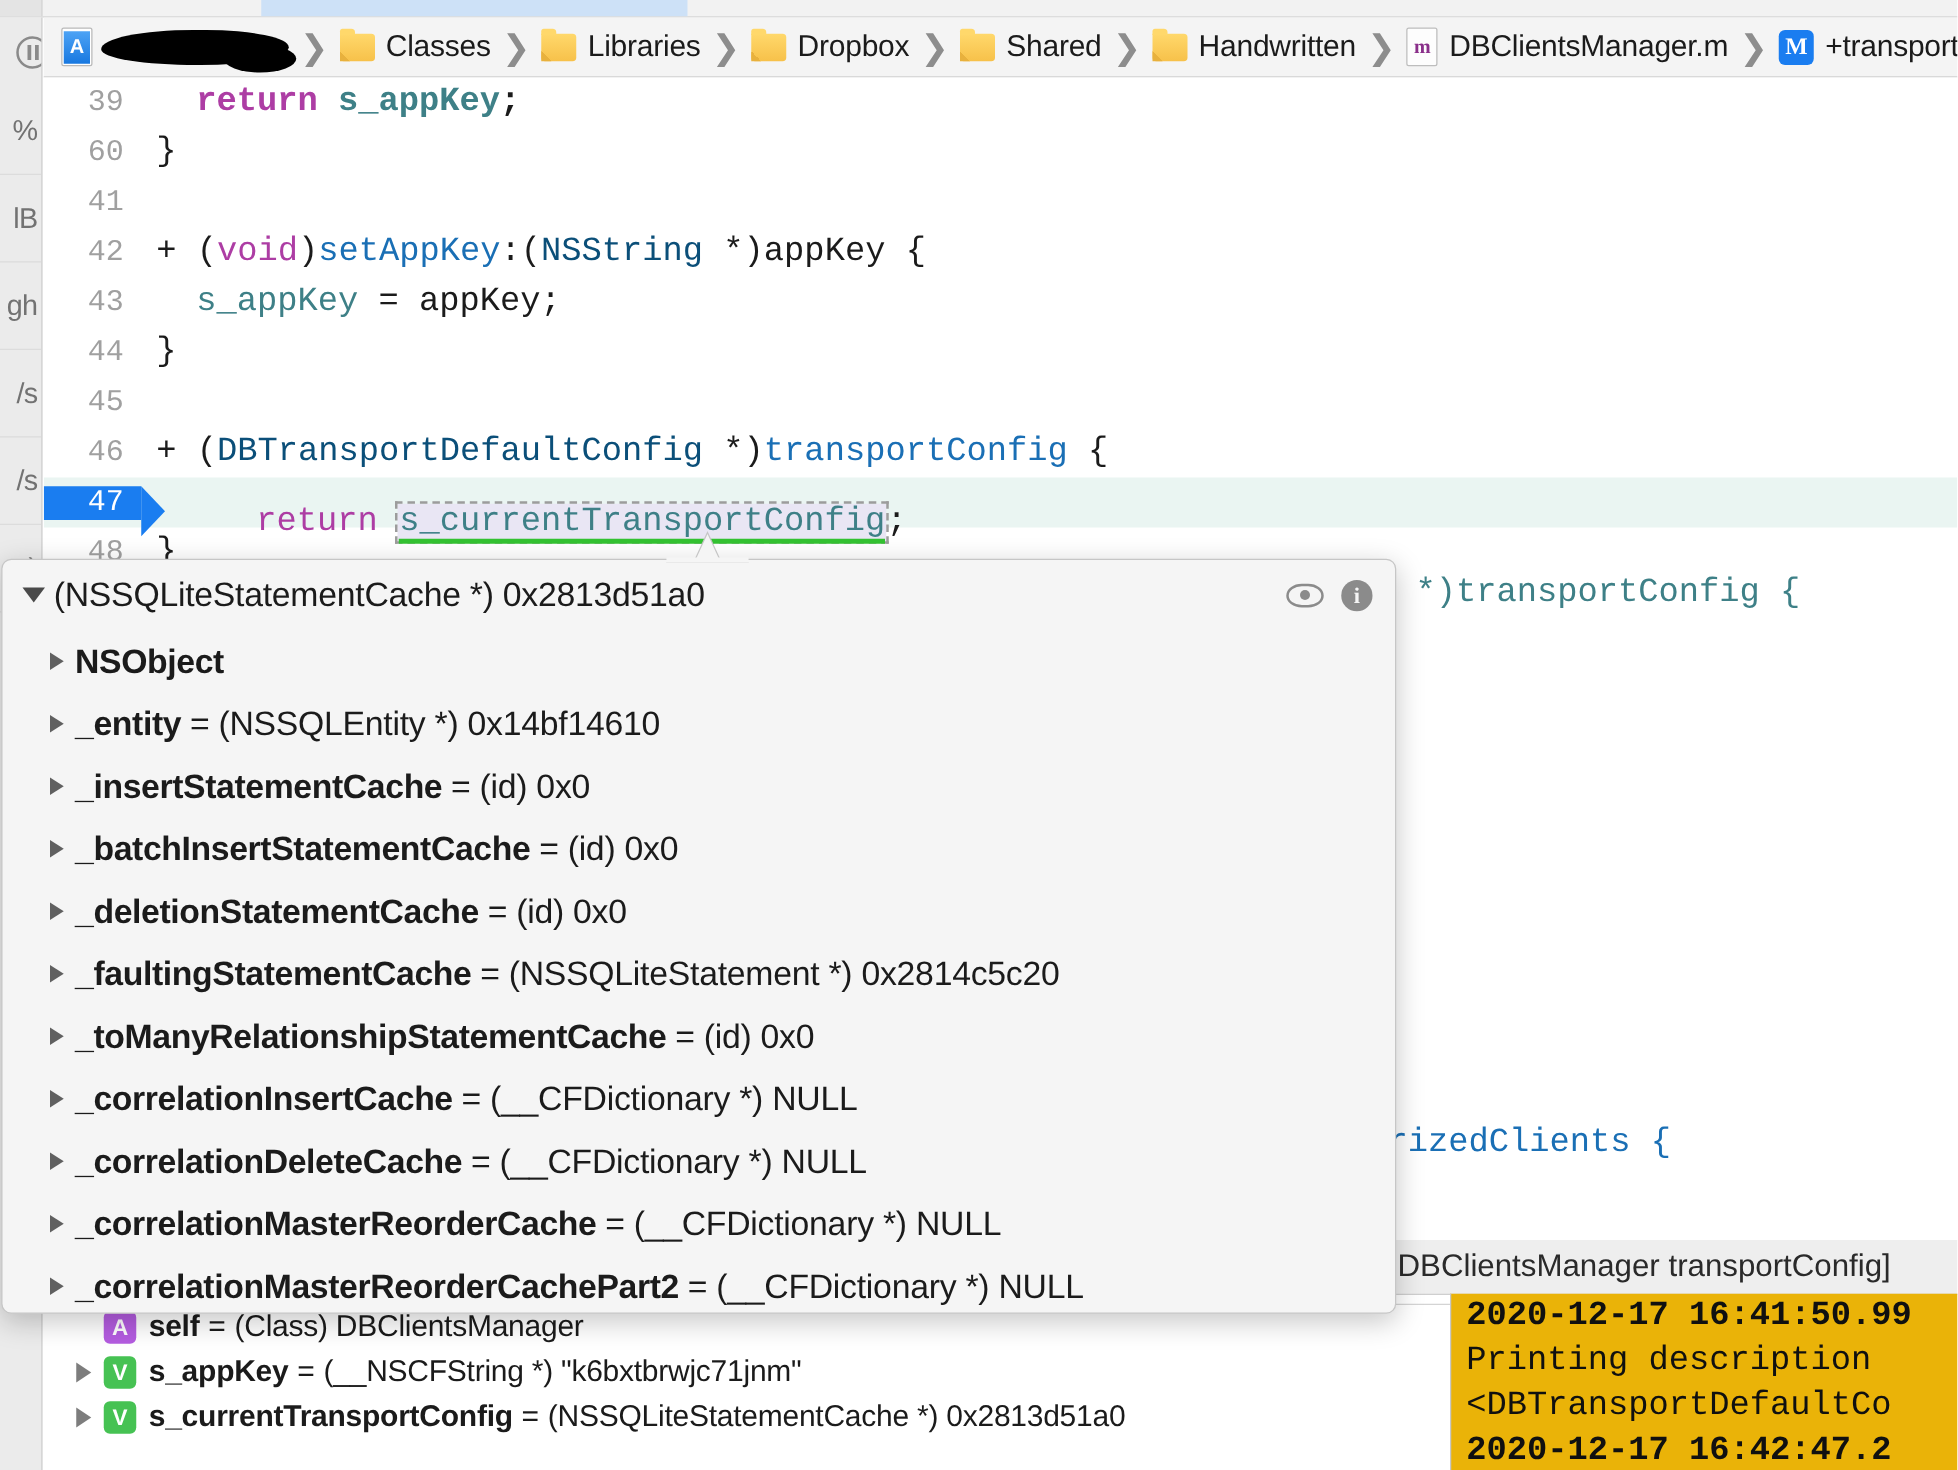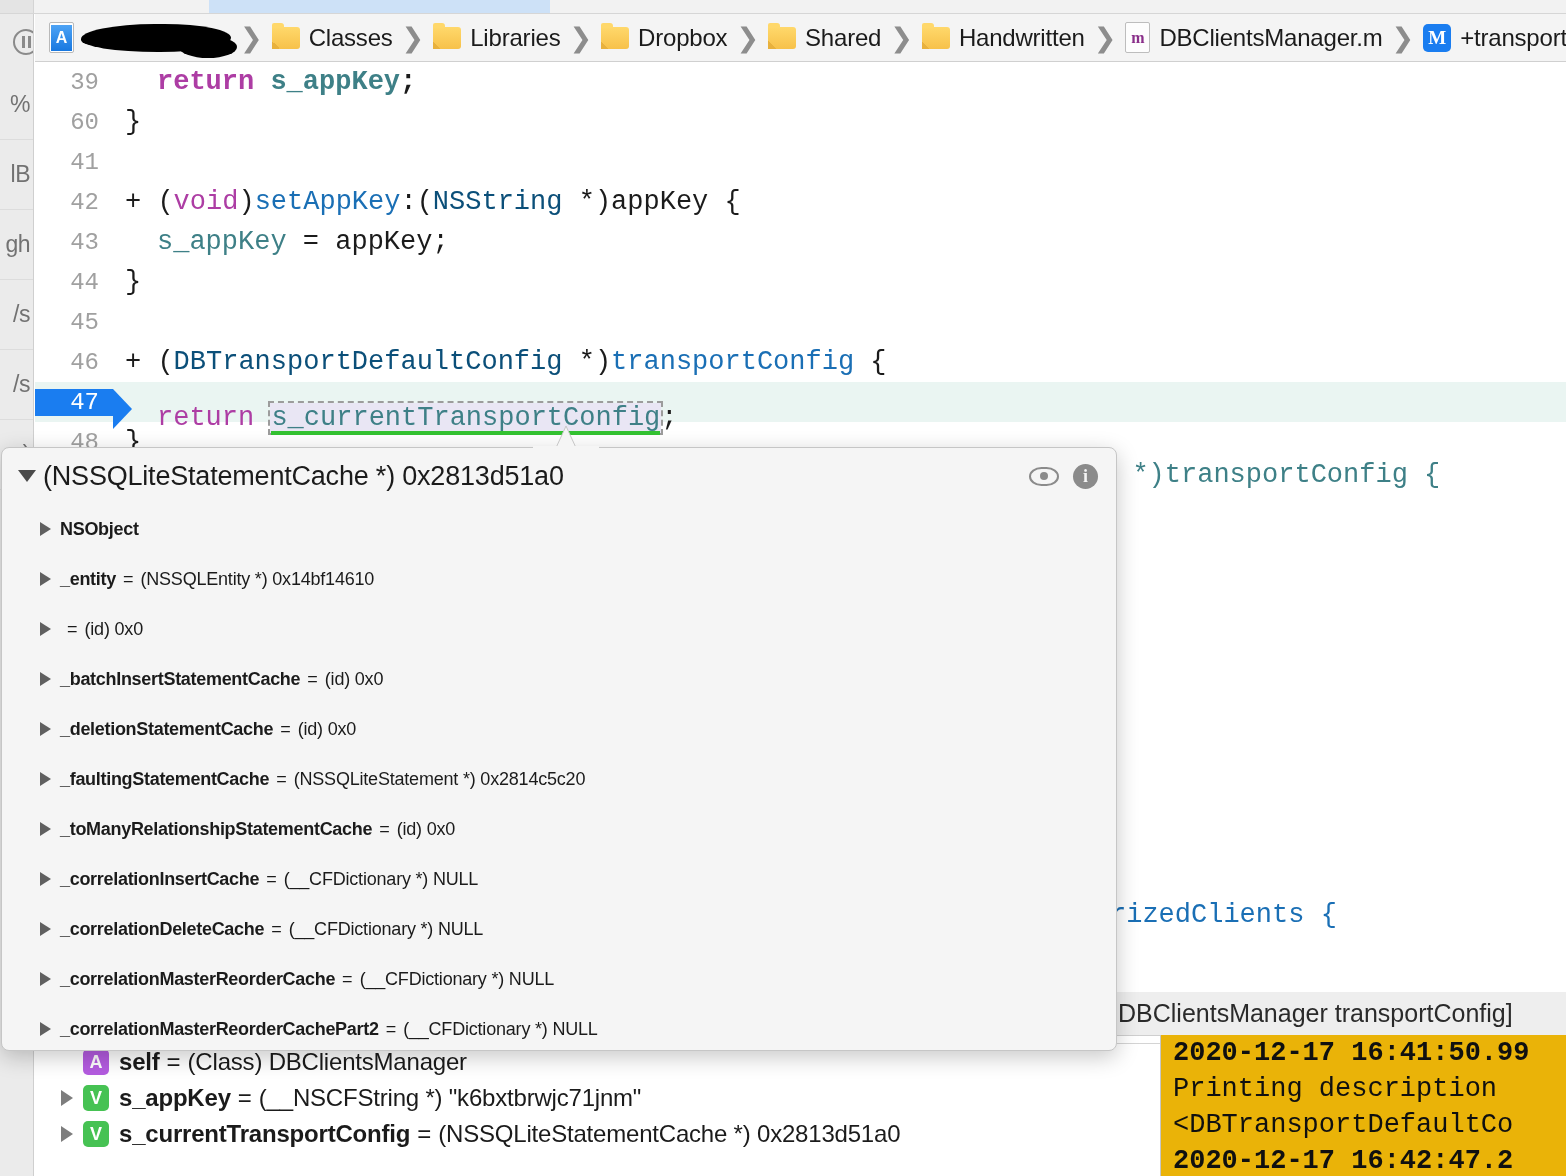--- a/index.html
+++ b/index.html
@@ -131,21 +131,21 @@
   .code-line {
     position: relative; height: 40px; display: flex; align-items: center;
     font-family: "Liberation Mono", monospace; font-size: 27px;
     white-space: pre;
   }
   .ln {
     width: 78px; min-width: 78px; text-align: right; padding-right: 14px;
     color: #a0a0a0; font-size: 24px;
     font-family: "Liberation Mono", monospace;
   }
-  .code-line.current { background: #eaf5f2; }
+  .code-line.current { background: #eaf5f2; gap: 48px; }
   .code-line.current .ln {
     color: #ffffff; background: #1a7df0;
     position: relative; margin-right: 0;
   }
   .code-line.current .ln::after {
     content: ""; position: absolute; right: -19px; top: 0;
     border-top: 20px solid transparent; border-bottom: 20px solid transparent;
     border-left: 19px solid #1a7df0;
   }
   .code-body { padding-left: 12px; }
@@ -212,21 +212,21 @@
   }
   .info-icon {
     width: 25px; height: 25px; border-radius: 50%; background: #8b8b8b;
     color: #f5f5f5; font-size: 18px; font-weight: bold;
     display: flex; align-items: center; justify-content: center;
     font-family: "Liberation Serif", serif;
   }
   .pop-rows { padding: 0 0 0 38px; }
   .pop-row {
     display: flex; align-items: center; height: 50px;
-    font-size: 18px; color: #1b1b1b; white-space: nowrap;
+    font-size: 27px; color: #1b1b1b; white-space: nowrap;
   }
   .row-tri {
     width: 0; height: 0; margin-right: 9px; flex: none;
     border-left: 11px solid #606060;
     border-top: 7px solid transparent;
     border-bottom: 7px solid transparent;
   }
   .row-name { font-weight: bold; letter-spacing: -0.3px; }
   .row-rest { margin-left: 0; letter-spacing: -0.2px; text-align: right; }
   .row-eq { margin: 0 7px; }
@@ -449,20 +449,21 @@
           <span class="row-name">NSObject</span>
         </div>
         <div class="pop-row">
           <span class="row-tri"></span>
           <span class="row-name">_entity</span>
           <span class="row-eq">=</span>
           <span class="row-rest">(NSSQLEntity *) 0x14bf14610</span>
         </div>
         <div class="pop-row">
           <span class="row-tri"></span>
+          <span class="row-name">_insertStatementCache</span>
           <span class="row-eq">=</span>
           <span class="row-rest">(id) 0x0</span>
         </div>
         <div class="pop-row">
           <span class="row-tri"></span>
           <span class="row-name">_batchInsertStatementCache</span>
           <span class="row-eq">=</span>
           <span class="row-rest">(id) 0x0</span>
         </div>
         <div class="pop-row">

